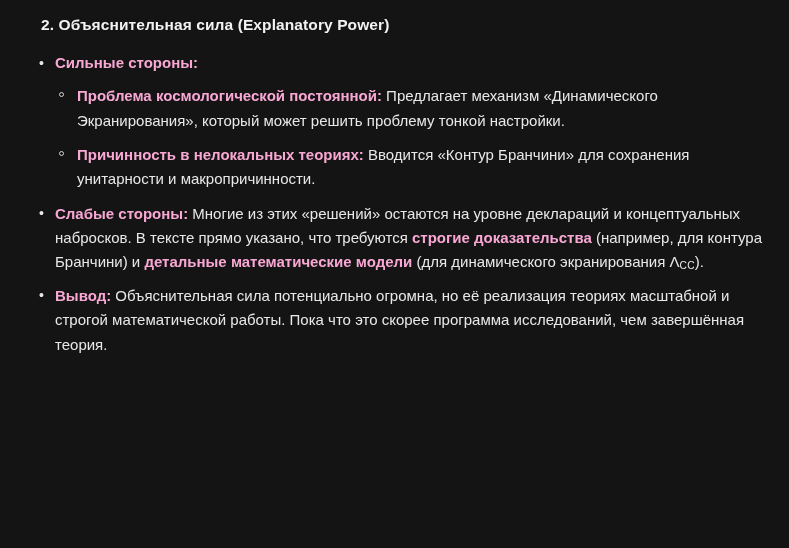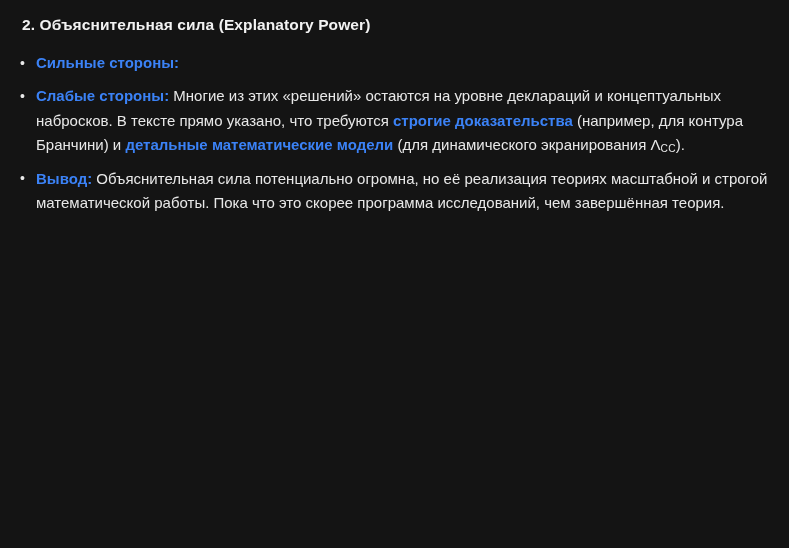--- a/index.html
+++ b/index.html
@@ -12,20 +12,21 @@
     height: 548px;
     font-family: "Liberation Sans", sans-serif;
     color: #e8e8e8;
     font-size: 15px;
     line-height: 1.62;
     overflow: hidden;
   }
   .page {
     padding: 12px 20px 0 14px;
     box-sizing: border-box;
+    margin-left: 19px;
   }
   .heading {
     font-weight: bold;
     font-size: 15.5px;
     color: #f2f2f2;
     margin: 0 0 14px 8px;
     letter-spacing: 0.1px;
   }
   ul {
     margin: 0;
@@ -62,21 +63,21 @@
     height: 5px;
     border: 1px solid #d2d2d2;
     border-radius: 50%;
     box-sizing: border-box;
   }
   .item-text {
     display: block;
   }
   b, .b {
     font-weight: bold;
-    color: #3b82f6;
+    color: #f9a8d4;
   }
   .math {
     font-family: Liberation Sans, sans-serif;
     font-style: normal;
   }
   .math sub {
     font-size: 0.68em;
     vertical-align: -0.22em;
     letter-spacing: 0.3px;
   }
@@ -88,20 +89,28 @@
 
   <div class="heading">2. Объяснительная сила (Explanatory Power)</div>
 
   <ul class="lvl1">
 
     <li>
       <span class="bullet">•</span>
       <span class="b">Сильные стороны:</span>
 
       <ul class="lvl2">
+        <li>
+          <span class="bullet-o"></span>
+          <span class="item-text"><b>Проблема космологической постоянной:</b><span> Предлагает механизм «Динамического Экранирования», который может решить проблему тонкой настройки.</span></span>
+        </li>
+        <li>
+          <span class="bullet-o"></span>
+          <span class="item-text"><b>Причинность в нелокальных теориях:</b><span> Вводится «Контур Бранчини» для сохранения унитарности и макропричинности.</span></span>
+        </li>
       </ul>
     </li>
 
     <li>
       <span class="bullet">•</span>
       <span class="b">Слабые стороны:</span><span> Многие из этих «решений» остаются на уровне деклараций и концептуальных набросков. В тексте прямо указано, что требуются </span><b>строгие доказательства</b><span> (например, для контура Бранчини) и </span><b>детальные математические модели</b><span> (для динамического экранирования </span><span class="math"><span>Λ</span><sub>CC</sub></span><span>).</span>
     </li>
 
     <li>
       <span class="bullet">•</span>

